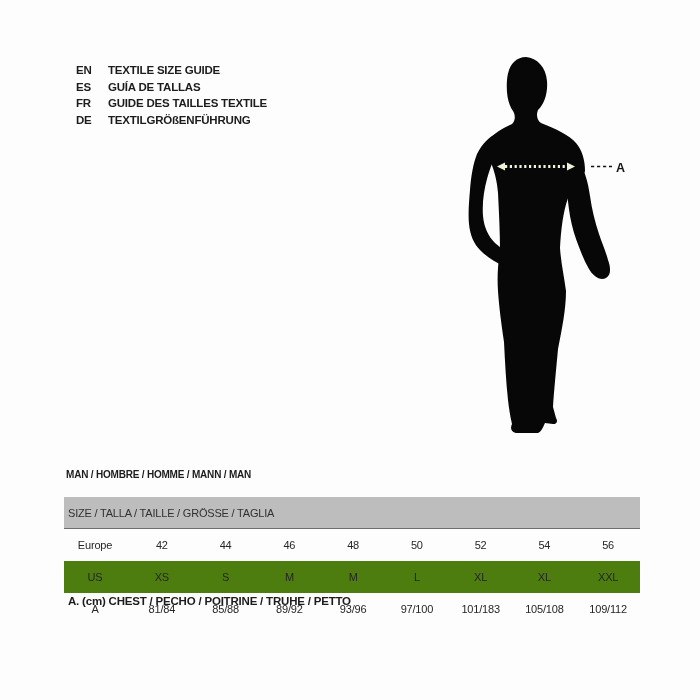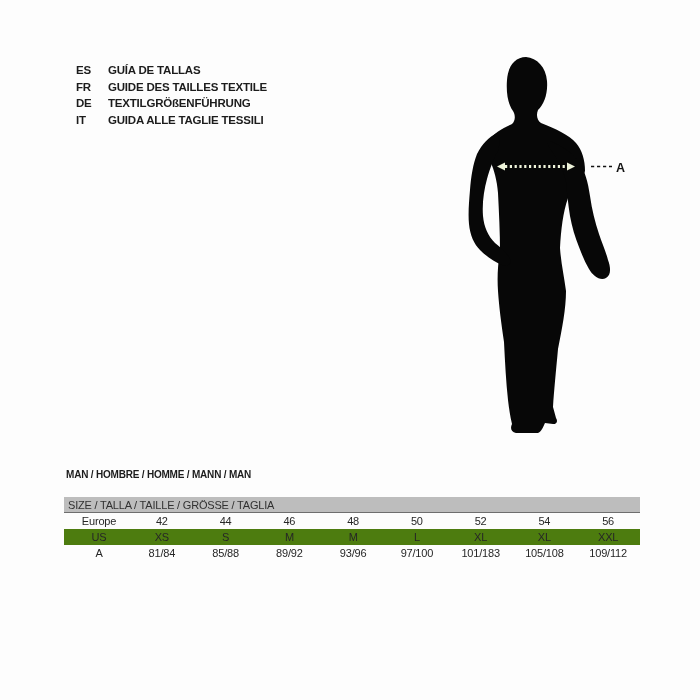--- a/index.html
+++ b/index.html
@@ -19,51 +19,51 @@
   
   .figure-svg{position:absolute;left:0;top:0;width:700px;height:700px;pointer-events:none;}
   
   .man-heading{position:absolute;left:66px;top:469px;font-size:10px;font-weight:700;letter-spacing:-0.2px;}
   
   .size-table{
     position:absolute;left:64px;top:497px;width:576px;
     border-collapse:collapse;table-layout:fixed;
     font-size:11px;color:#262626;letter-spacing:-0.2px;
   }
-  .size-table td{padding:0;height:16px;text-align:center;vertical-align:middle;overflow:hidden;white-space:nowrap;}
+  .size-table td{padding:8px;height:16px;text-align:center;vertical-align:middle;overflow:hidden;white-space:nowrap;}
   .size-table td.rowlabel{text-align:center;padding-left:4px;}
   .size-table tr.hdr td{
     background:#bdbdbd;color:#313131;text-align:left;padding-left:4px;height:15px;
     border-bottom:1px solid #6e6e6e;
   }
   .size-table tr.shaded td{background:#4d7c0f;margin-top:28px;}
   
   .footnote{position:absolute;left:68px;top:595px;font-size:11.5px;font-weight:700;letter-spacing:-0.2px;}
 </style>
 </head>
 <body>
 
 <div class="canvas">
 
   <div class="lang-block">
     <div class="lang-row">
+      <span class="lang-code">EN</span>
+      <span class="lang-label">TEXTILE SIZE GUIDE</span>
+    </div>
+    <div class="lang-row">
       <span class="lang-code">ES</span>
       <span class="lang-label">GUÍA DE TALLAS</span>
     </div>
     <div class="lang-row">
       <span class="lang-code">FR</span>
       <span class="lang-label">GUIDE DES TAILLES TEXTILE</span>
     </div>
     <div class="lang-row">
       <span class="lang-code">DE</span>
       <span class="lang-label">TEXTILGRÖßENFÜHRUNG</span>
-    </div>
-    <div class="lang-row">
-      <span class="lang-code">IT</span>
-      <span class="lang-label">GUIDA ALLE TAGLIE TESSILI</span>
     </div>
   </div>
 
   <div class="cats">
   </div>
 
   <svg class="figure-svg" viewBox="0 0 700 700" aria-hidden="true">
 
     <path fill="#070707" d="
       M526,57
@@ -178,14 +178,15 @@
         <td>89/92</td>
         <td>93/96</td>
         <td>97/100</td>
         <td>101/183</td>
         <td>105/108</td>
         <td>109/112</td>
       </tr>
     </tbody>
   </table>
 
+  <div class="footnote">A. (cm) CHEST / PECHO / POITRINE / TRUHE / PETTO</div>
 
 </div>
 
 </body></html>

